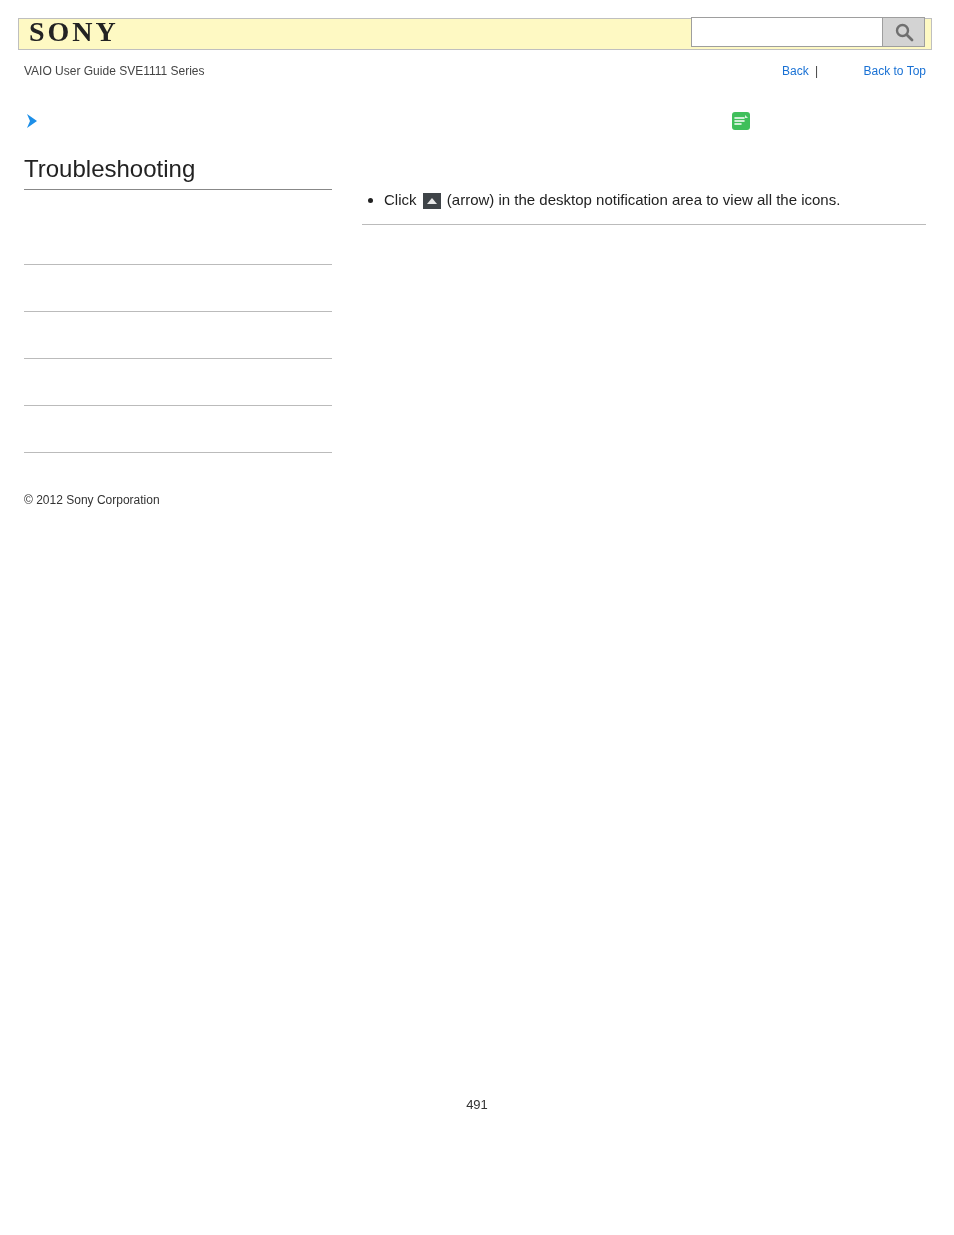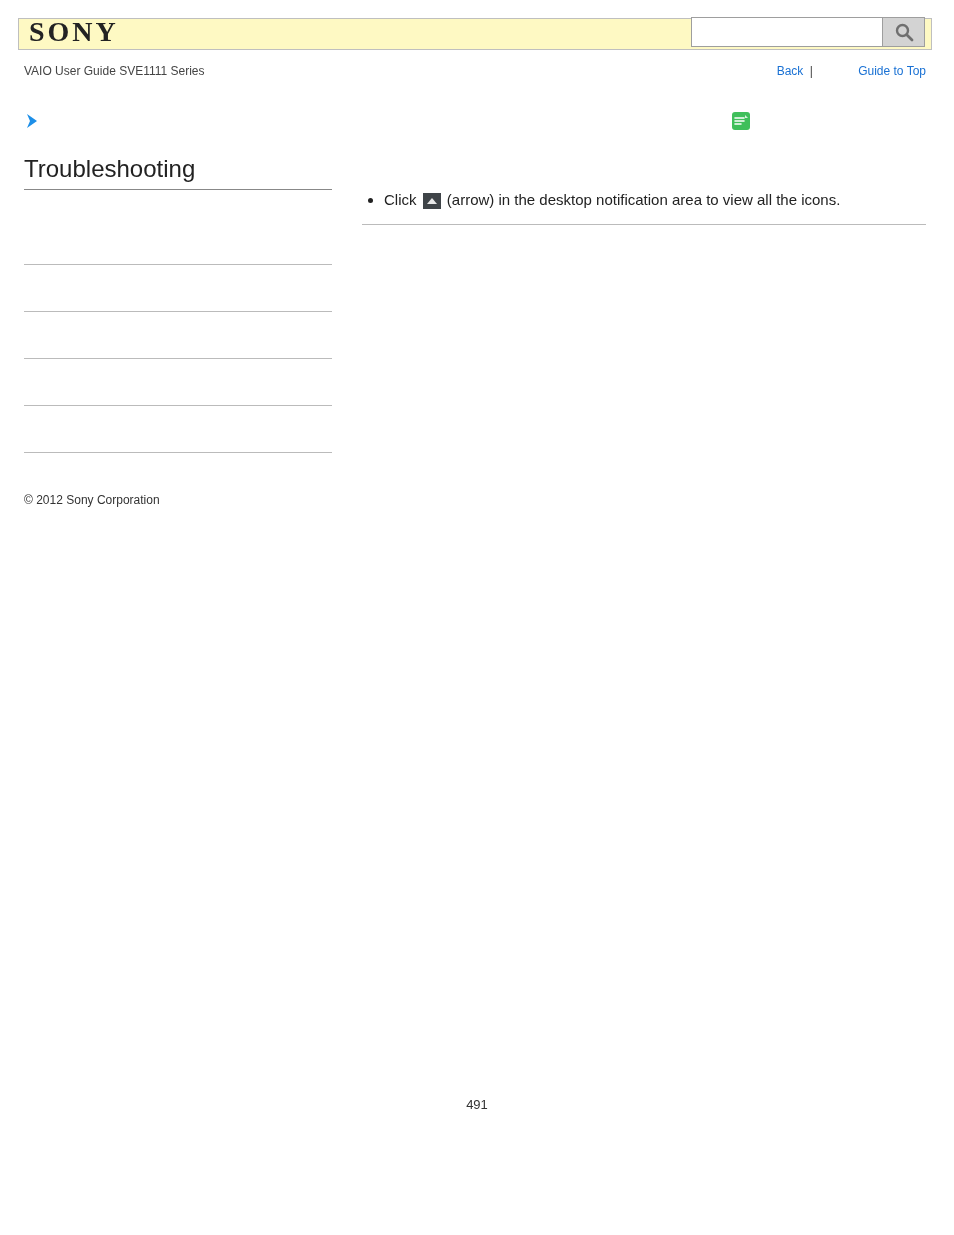--- a/index.html
+++ b/index.html
@@ -174,21 +174,21 @@
         </svg>
       </button>
     </div>
   </div>
 
   <div class="subheader">
     <div>VAIO User Guide SVE1111 Series</div>
     <div class="nav-links">
       <a>Back</a>
       <span class="nav-sep">|</span>
-      <a>Guide to Top</a>
+      <a>Back to Top</a>
     </div>
   </div>
 
   <div class="content">
     <div class="sidebar">
       <div class="chev-icon">
         <svg width="18" height="18" viewBox="0 0 18 18">
           <path d="M3 2 L13 9 L3 16 L6 9 Z" fill="#1d8fe8"></path>
         </svg>
       </div>

